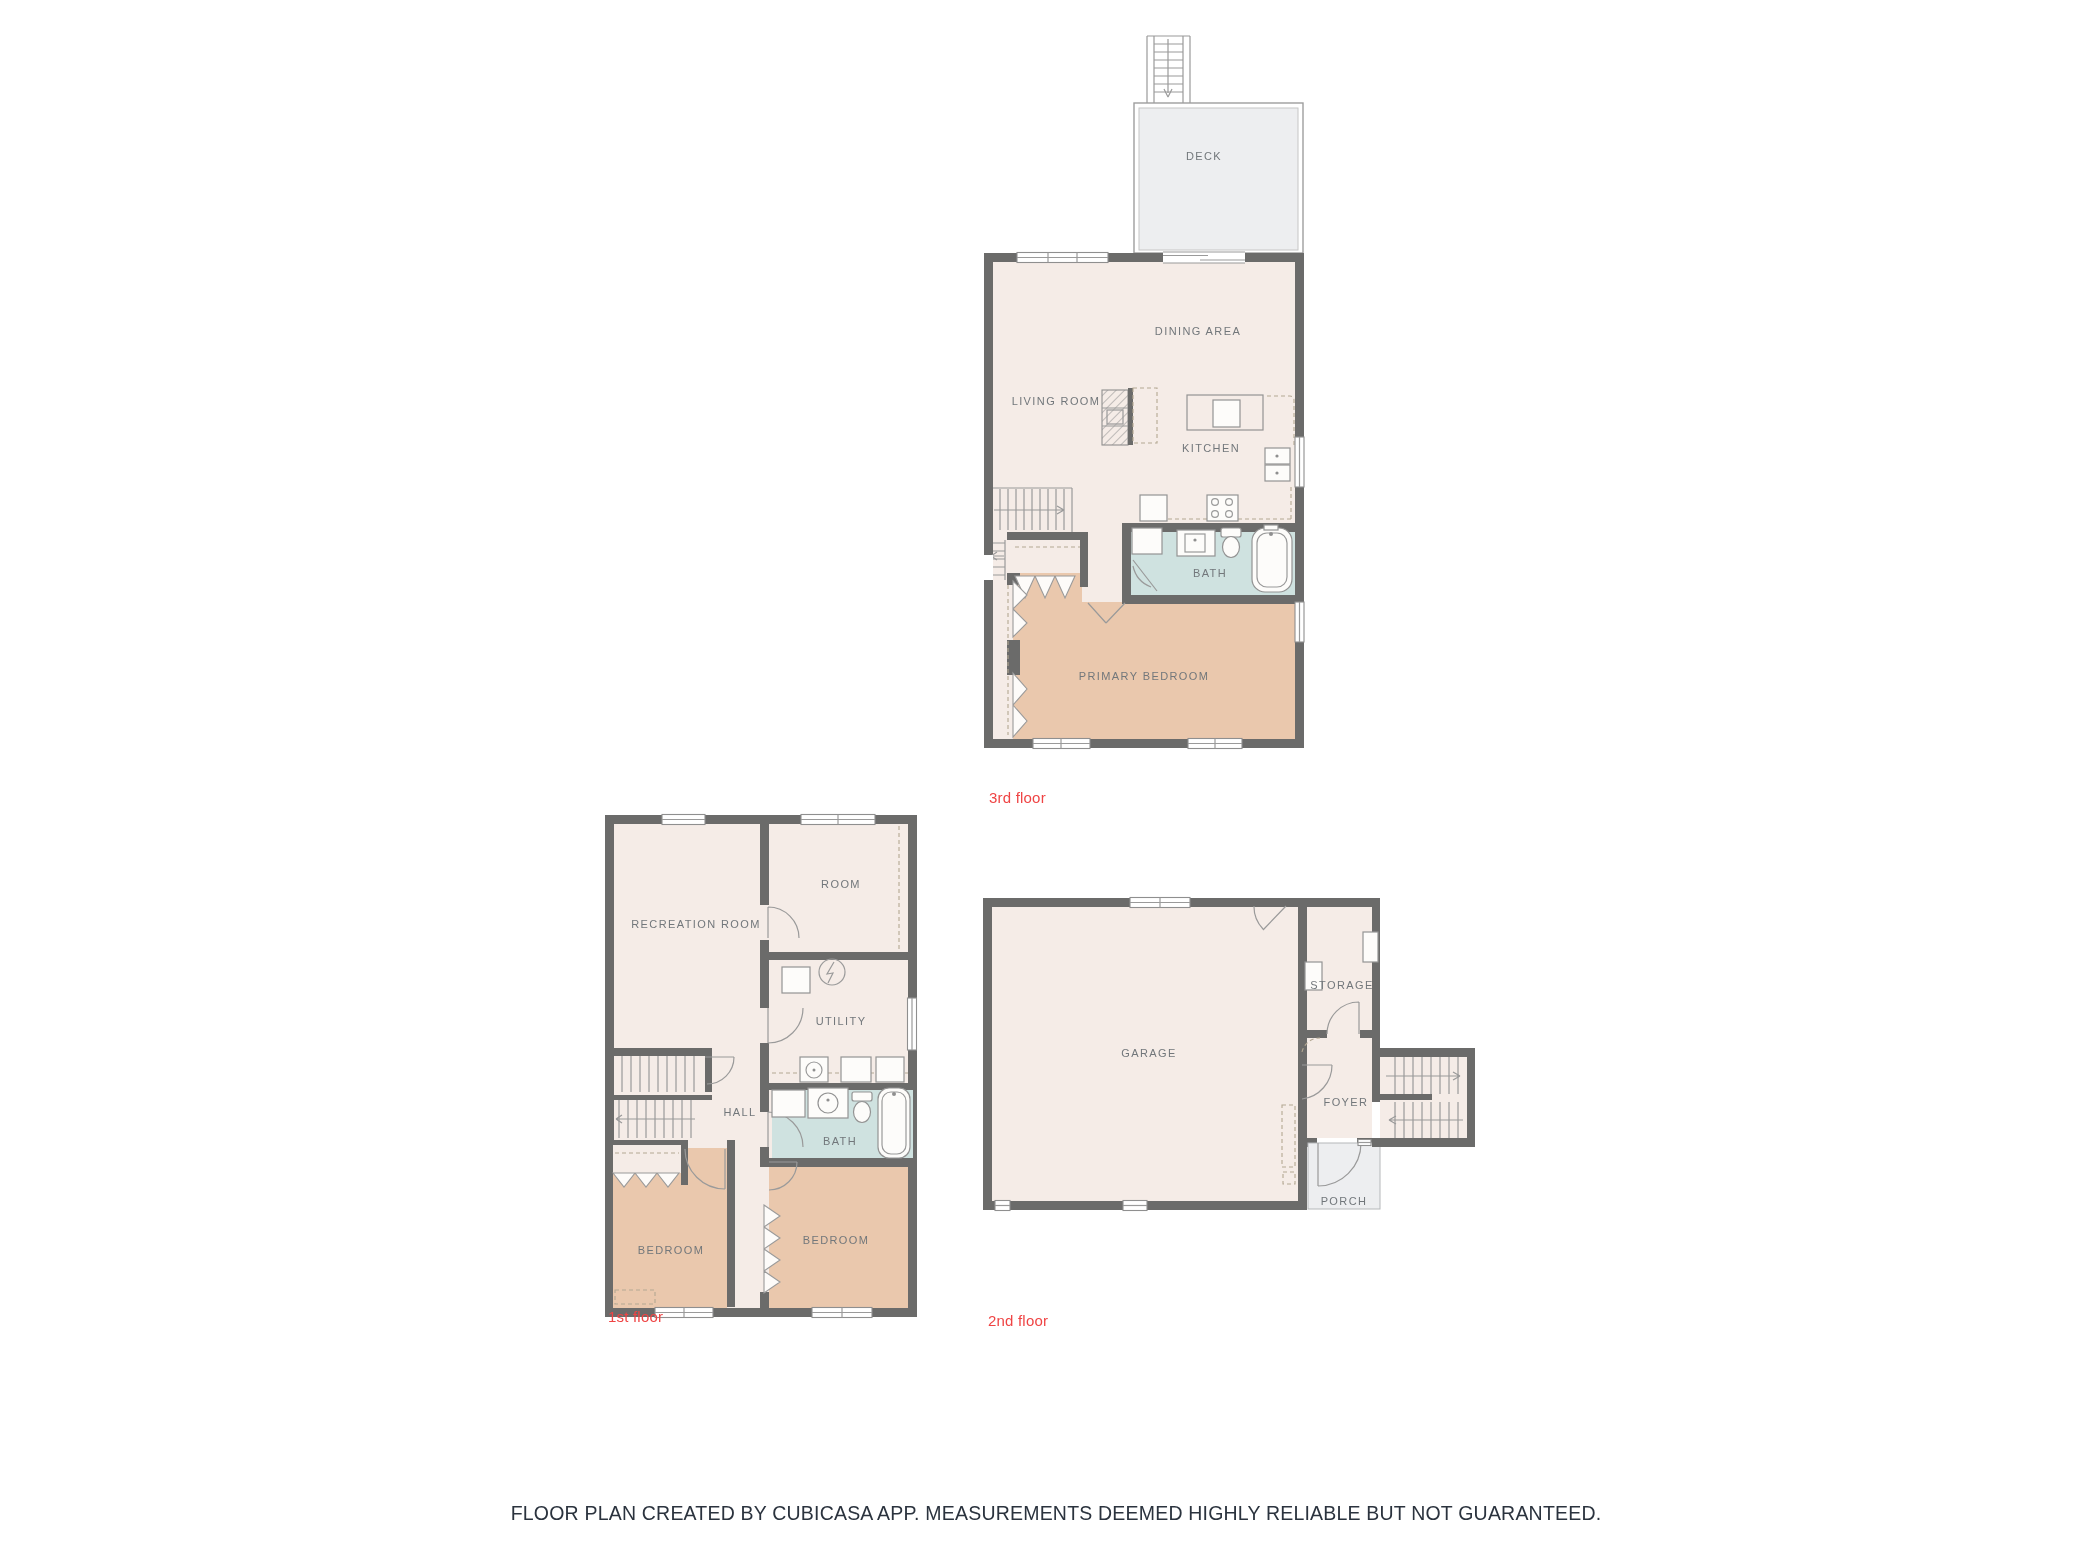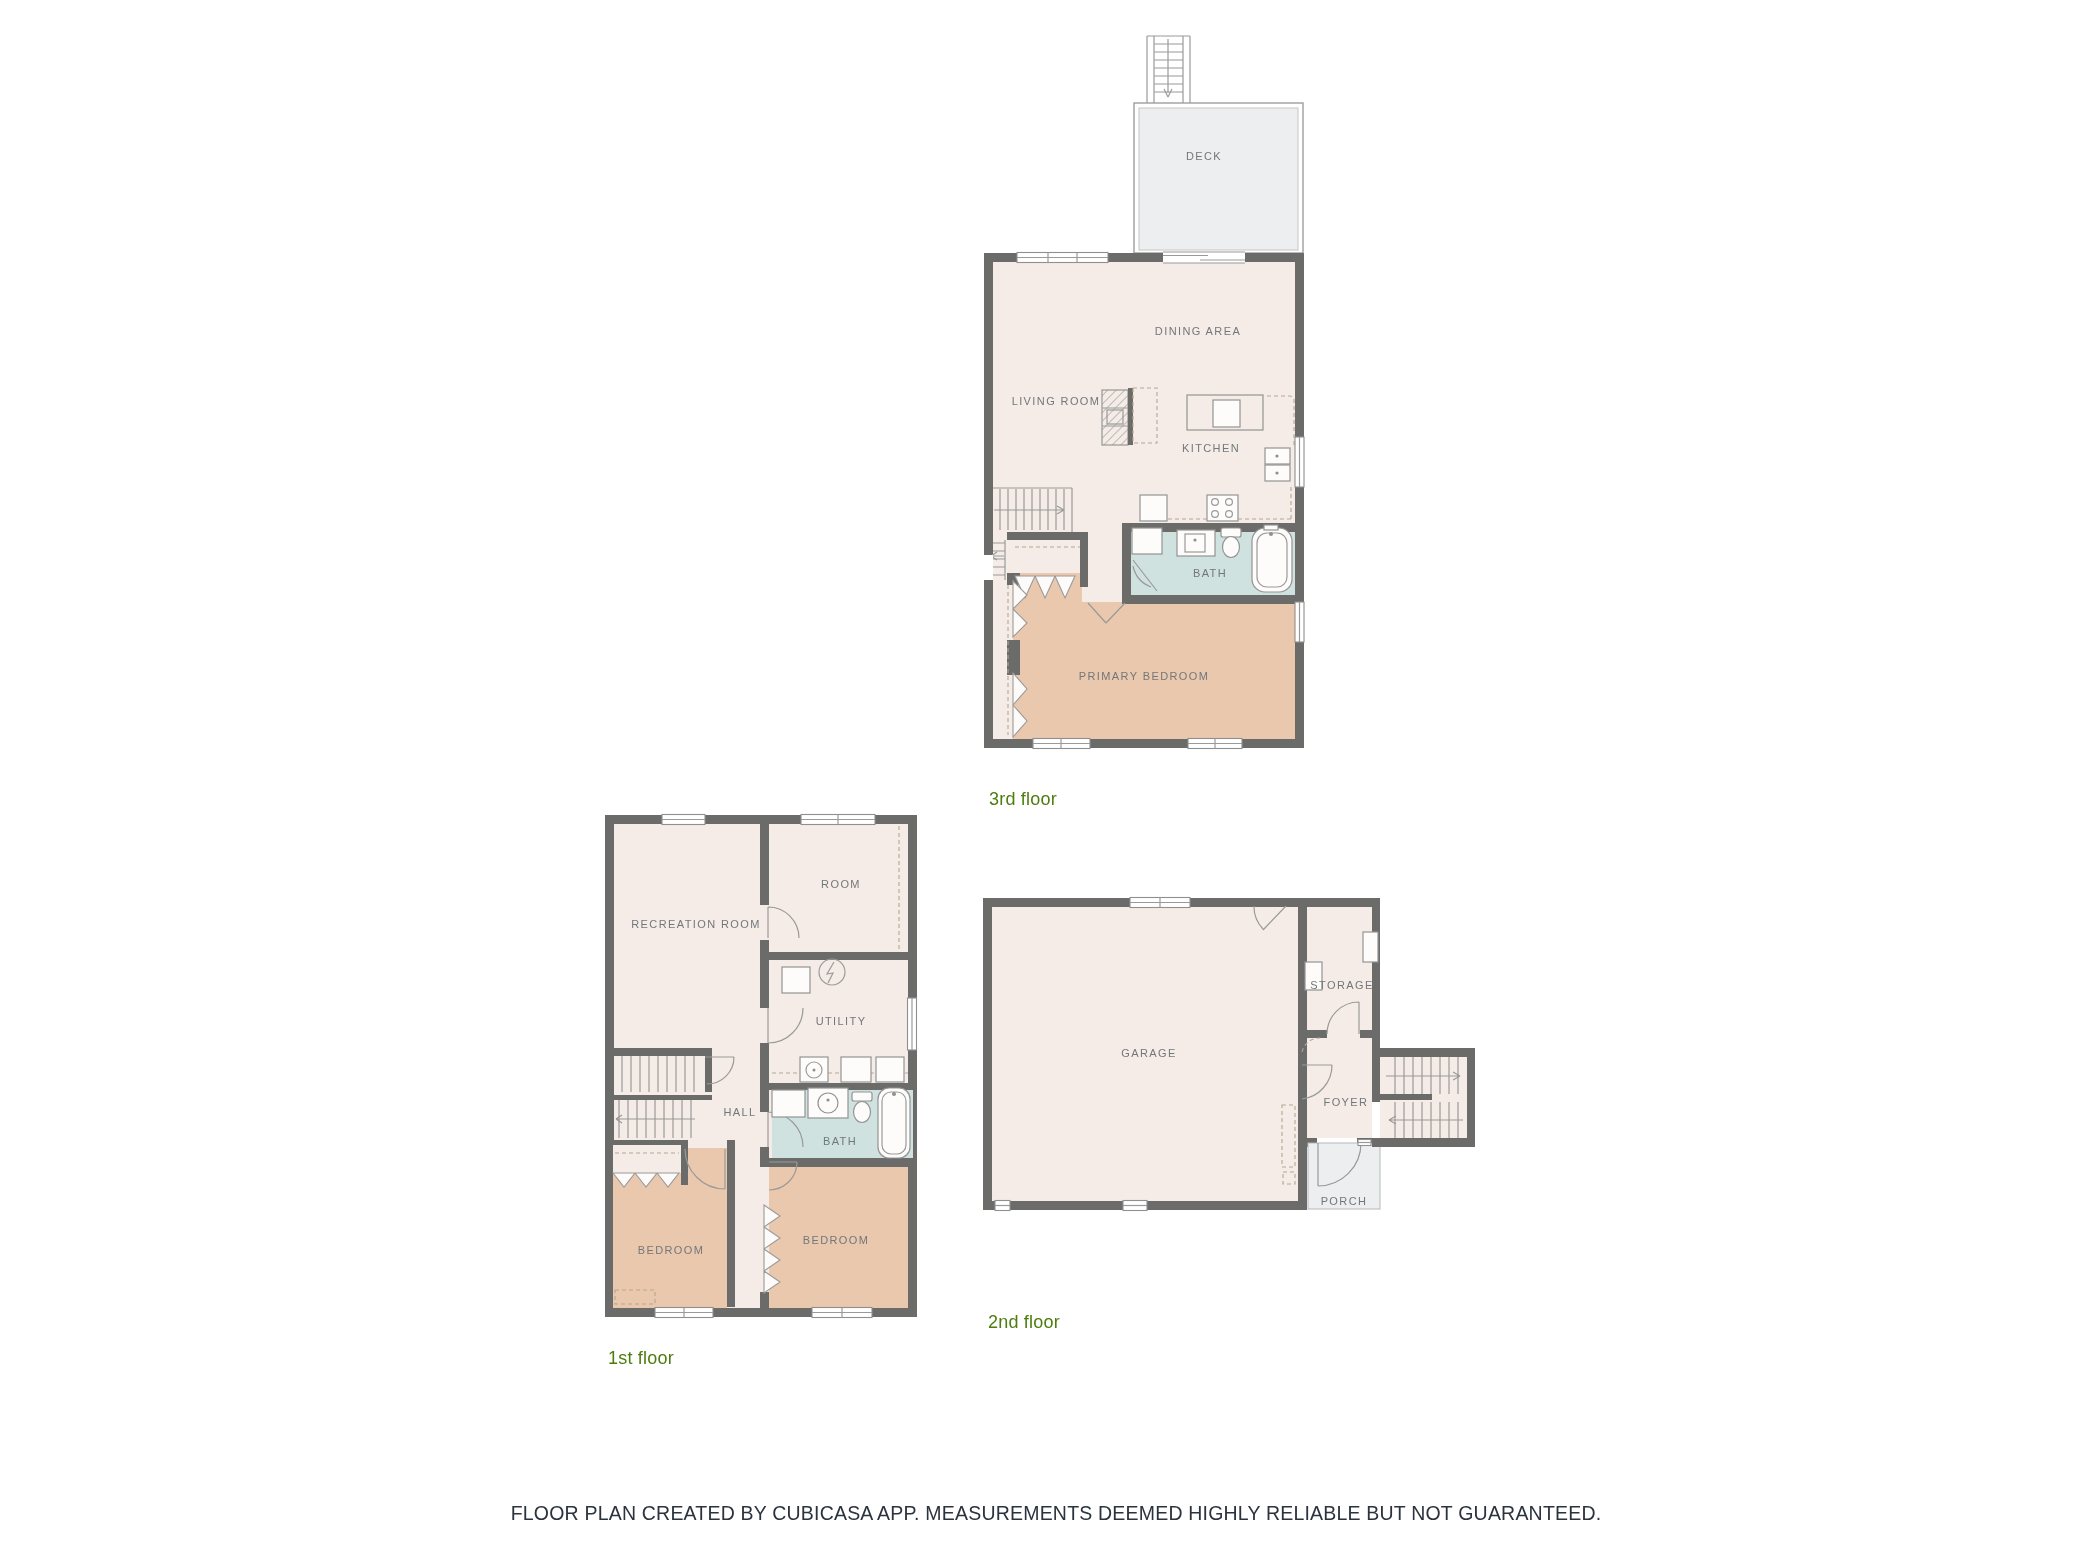--- a/index.html
+++ b/index.html
@@ -1,19 +1,19 @@
 <!DOCTYPE html>
 <html><head>
 <meta charset="utf-8">
 <style>
   html,body{margin:0;padding:0;background:#ffffff;}
   body{width:2080px;height:1560px;position:relative;font-family:"Liberation Sans",sans-serif;}
   .canvas{position:absolute;inset:0;background:#ffffff;overflow:hidden;}
   .plan{position:absolute;}
-  .floor-label{position:absolute;font-size:18px;color:#4d7c0f;letter-spacing:.2px;}
+  .floor-label{position:absolute;font-size:15px;color:#ef4444;letter-spacing:.2px;}
   .caption{position:absolute;left:0;top:1502px;width:100%;text-align:center;
            font-size:19.5px;color:#2b333e;letter-spacing:.2px;margin-left:16px;}
   
   .w{fill:#6b6b6a;}
   .cream{fill:#f5ece7;}
   .tan{fill:#eac8ad;}
   .teal{fill:#cfe2e0;}
   .out{fill:#edeef0;stroke:#b5b8ba;stroke-width:1;}
   .thin{fill:none;stroke:#9a9a9a;stroke-width:1.2;}
   .fix{fill:#fdfcfa;stroke:#939393;stroke-width:1.2;}
@@ -283,21 +283,21 @@
     </g>
 
     <text class="lbl" x="96" y="118">RECREATION ROOM</text>
     <text class="lbl" x="241" y="78">ROOM</text>
     <text class="lbl" x="241" y="215">UTILITY</text>
     <text class="lbl" x="140" y="306">HALL</text>
     <text class="lbl" x="240" y="335">BATH</text>
     <text class="lbl" x="71" y="444">BEDROOM</text>
     <text class="lbl" x="236" y="434">BEDROOM</text>
   </svg>
-  <div class="floor-label" style="left:608px;top:1348px">1st floor</div>
+  <div class="floor-label" style="left:608px;top:1308px">1st floor</div>
 
   <svg class="plan" style="left:980px;top:890px" width="510" height="400" viewBox="0 0 510 400">
 
     <rect class="w" x="3" y="8" width="324" height="312"></rect>
     <rect class="cream" x="12" y="17" width="306" height="294"></rect>
 
     <rect class="w" x="322" y="8" width="78" height="9"></rect>
     <rect class="w" x="392" y="8" width="8" height="204"></rect>
     <rect class="cream" x="327" y="17" width="65" height="231"></rect>
     <g class="w">

